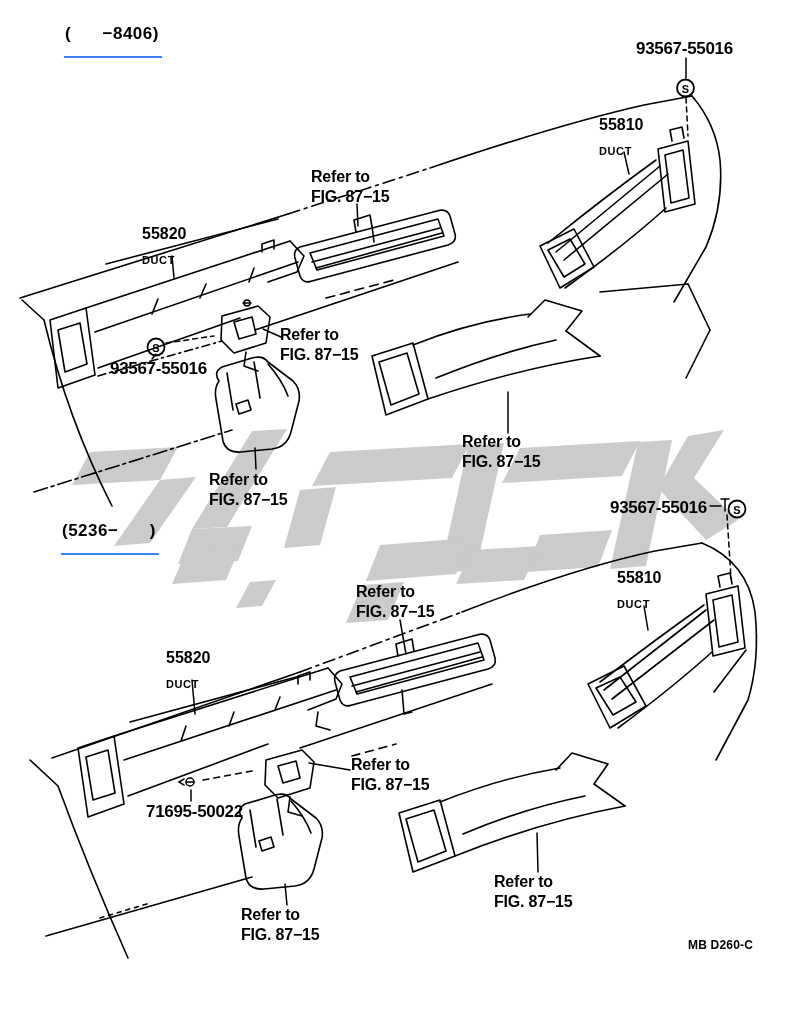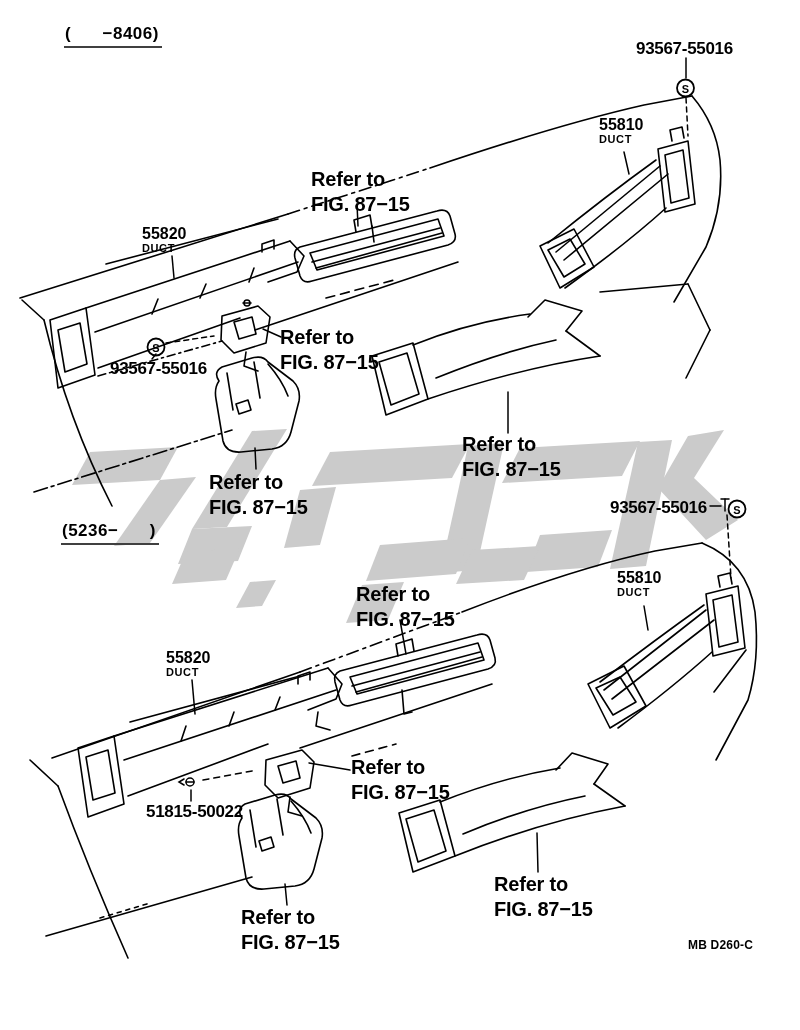--- a/index.html
+++ b/index.html
@@ -5,23 +5,23 @@
   html,body{margin:0;padding:0;}
   body{
     width:800px;height:1030px;background:#ffffff;position:relative;overflow:hidden;
     font-family:"Liberation Sans", sans-serif;
   }
   .stage{position:absolute;left:0;top:0;width:800px;height:1030px;}
   svg.artwork{position:absolute;left:0;top:0;}
   .lbl{position:absolute;color:#000;font-weight:bold;}
   .num{font-size:16px;line-height:1.0;letter-spacing:0px;text-align:center;}
   .pnum{font-size:17px;line-height:1.0;letter-spacing:-0.3px;}
-  .sub{font-size:11px;line-height:1.1;letter-spacing:0.6px;}
-  .ref{font-size:20px;line-height:1.26;letter-spacing:-0.2px;}
-  .variant{font-size:17px;white-space:pre;border-bottom:2px solid #404040;padding:0 3px 2px 1px;letter-spacing:0.5px;}
+  .sub{font-size:11px;line-height:1.1;letter-spacing:0.6px;margin-top:12px;}
+  .ref{font-size:16px;line-height:1.26;letter-spacing:-0.2px;}
+  .variant{font-size:17px;white-space:pre;border-bottom:2px solid #3b82f6;padding:0 3px 12px 1px;letter-spacing:0.5px;}
   .code{font-size:12px;letter-spacing:0.2px;}
 </style>
 </head>
 <body>
 
 <div class="stage">
 
 <svg class="artwork" width="800" height="1030" viewBox="0 0 800 1030">
 
   <g fill="#cbcbcb" stroke="none">
@@ -295,21 +295,21 @@
 <div class="lbl" style="left:166px;top:650px">
   <div class="num">55820</div>
   <div class="sub">DUCT</div>
 </div>
 
 <div class="lbl ref" style="left:351px;top:755px">
   <div>Refer to</div>
   <div>FIG. 87−15</div>
 </div>
 
-<div class="lbl pnum" style="left:146px;top:803px">51815-50022</div>
+<div class="lbl pnum" style="left:146px;top:803px">71695-50022</div>
 
 <div class="lbl ref" style="left:494px;top:872px">
   <div>Refer to</div>
   <div>FIG. 87−15</div>
 </div>
 
 <div class="lbl ref" style="left:241px;top:905px">
   <div>Refer to</div>
   <div>FIG. 87−15</div>
 </div>

